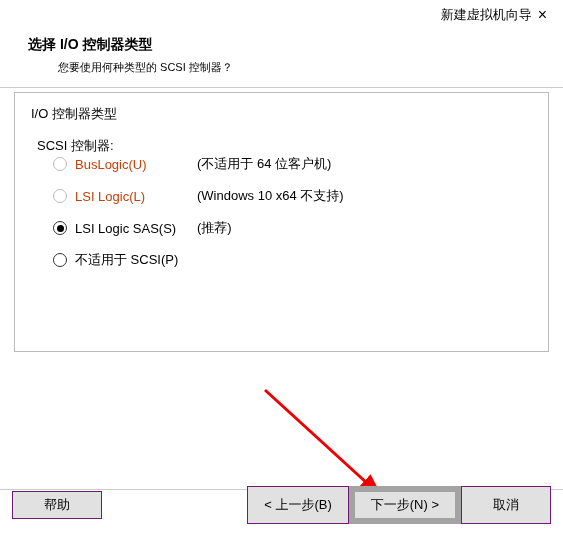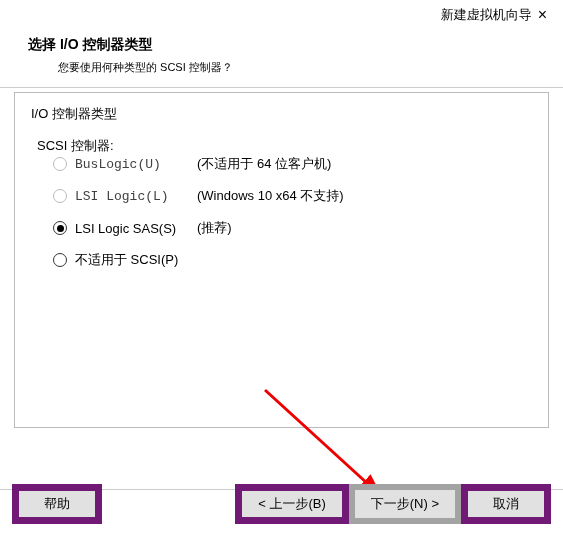--- a/index.html
+++ b/index.html
@@ -39,21 +39,21 @@
 }
 .divider {
   border: none;
   border-top: 1px solid #ccc;
   margin: 0;
 }
 .content {
   border: 1px solid #bbb;
   margin: 4px 14px 0 14px;
   padding: 12px 16px 20px 16px;
-  height: 336px;
+  height: 260px;
 }
 .section-label {
   margin-bottom: 14px;
 }
 .subsection-label {
   padding-left: 6px;
 }
 .radio-row {
   display: flex;
   align-items: center;
@@ -78,22 +78,21 @@
   content: "";
   width: 7px;
   height: 7px;
   background: #000;
   border-radius: 50%;
 }
 .radio-label {
   min-width: 110px;
 }
 .radio-label.disabled {
-  color: #404040;
-  font-family: Liberation Mono, monospace;
+  color: #c2410c;
 }
 .radio-note {
   margin-left: 12px;
 }
 .footer {
   position: absolute;
   bottom: 10px;
   left: 0;
   right: 0;
   padding: 0 12px;
@@ -104,21 +103,21 @@
 .footer-divider {
   position: absolute;
   bottom: 44px;
   left: 0;
   right: 0;
   border: none;
   border-top: 1px solid #ccc;
 }
 .btn {
   background: #e1e1e1;
-  border: 7px solid #701a75;
+  border: 1px solid #701a75;
   padding: 4px 16px;
   font-size: 13px;
   font-family: inherit;
   cursor: default;
   min-width: 90px;
 }
 .btn.primary {
   border: 6px solid #a3a3a3;
 }
 .btn-group {

